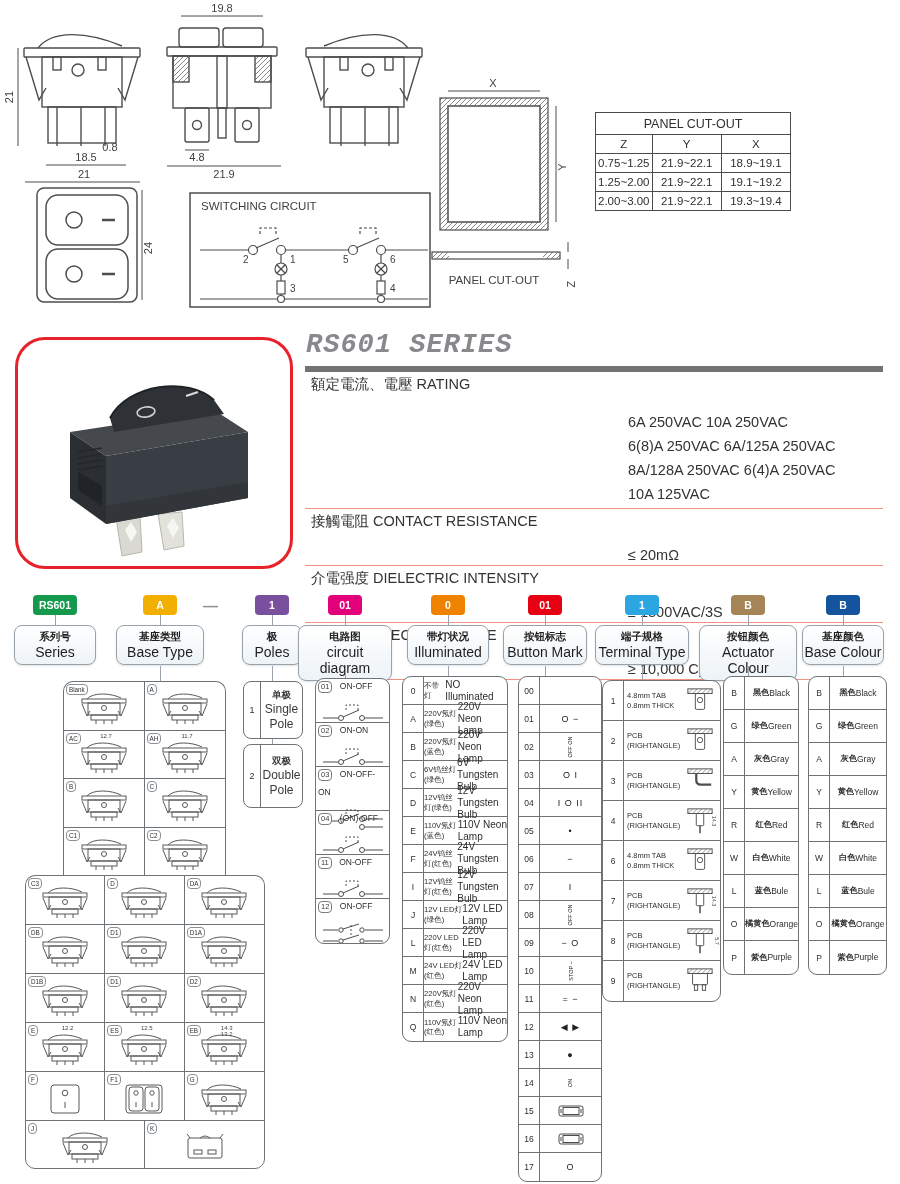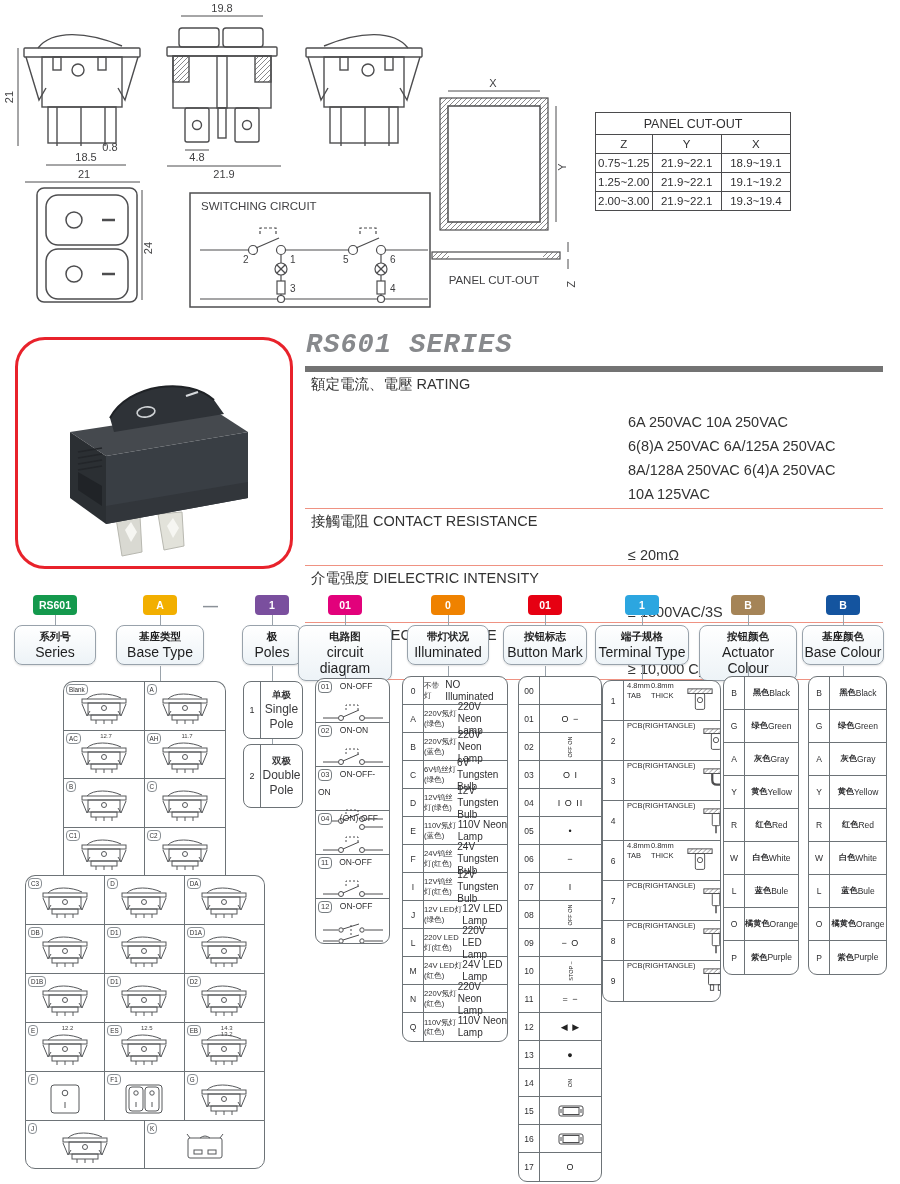--- a/index.html
+++ b/index.html
@@ -77,21 +77,21 @@
   
   .bmrow{height:28px;box-sizing:border-box;}
   .bm-wrap{flex:1;display:flex;align-items:center;justify-content:center;position:relative;}
   .bm-sym{font-size:9px;letter-spacing:1px;color:#222;white-space:nowrap;}
   .bmrow[data-rot="1"] .bm-sym{transform:rotate(-90deg);font-size:5.5px;letter-spacing:0;}
   .g-rocker{display:none;width:26px;height:12px;}
   .bmrow[data-icon="rocker"] .g-rocker{display:block;}
 
   
   .trow{height:40px;box-sizing:border-box;}
-  .ttxt{flex:1;display:flex;flex-direction:row;justify-content:center;padding-left:3px;line-height:1.3;}
+  .ttxt{flex:1;display:flex;flex-direction:column;justify-content:center;padding-left:3px;line-height:1.3;}
   .ttxt div{font-size:7.5px;color:#2e2e30;}
   .ticon{flex:0 0 40px;display:flex;align-items:center;justify-content:center;position:relative;}
   .ticon svg{width:30px;height:28px;}
   .ticon g{display:none;}
   .trow[data-variant="tab"] .g-tab{display:block;}
   .trow[data-variant="bent"] .g-bent{display:block;}
   .trow[data-variant="pin"] .g-pin{display:block;}
   .trow[data-variant="dual"] .g-dual{display:block;}
   .tdim{position:absolute;right:0px;top:50%;transform:translateY(-50%) rotate(90deg);font-size:5.5px;color:#444;}
 

